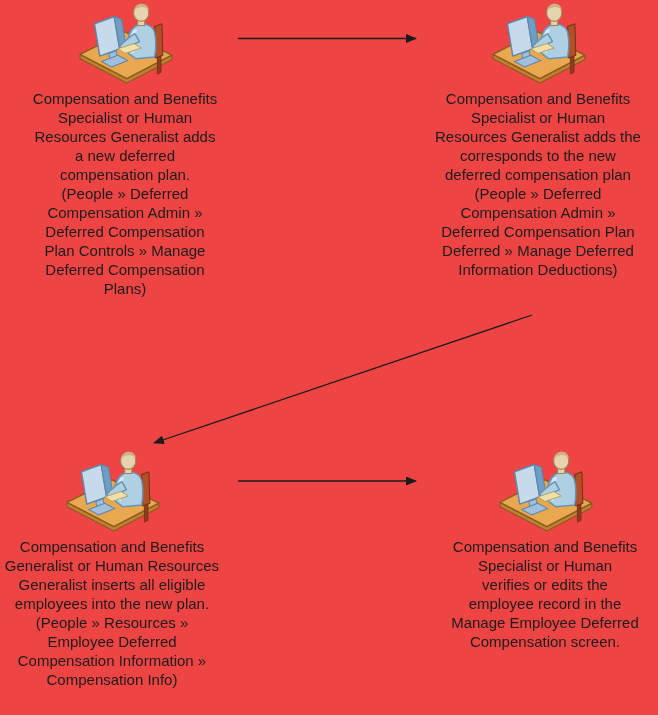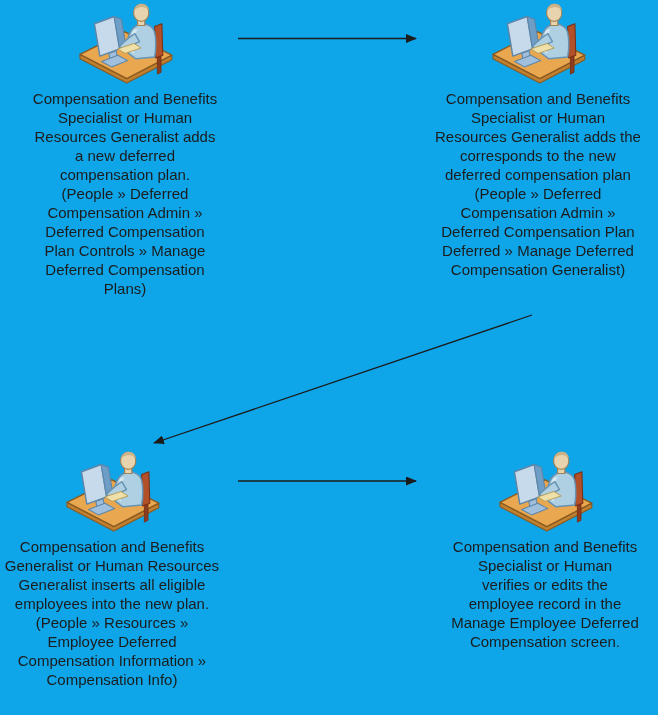--- a/index.html
+++ b/index.html
@@ -1,21 +1,21 @@
 <!DOCTYPE html>
 <html style="--ink: #1c1c1c; --desk: #e9a74f; --deskEdge: #c0802f; --monitor: #c7daeb; --monitorDark: #6e9dc6; --body: #afd0e2; --head: #e7d4ae; --chair: #b25129; --keyboard: #efdfa8; --background: #ffffff;"><head>
 <meta charset="utf-8">
 <title>Deferred Compensation Workflow Diagram</title>
 <style>
   html,body{margin:0;padding:0;background:#ffffff;}
   body{font-family:"Liberation Sans", sans-serif;}
   .canvas{
     position:relative;
     width:658px;height:715px;
-    background:#0ea5e9;
+    background:#ef4444;
     overflow:hidden;
   }
   .arrows{position:absolute;left:0;top:0;}
   .node{
     position:absolute;
     display:flex;flex-direction:column;align-items:center;
   }
   .pc-icon{flex:0 0 auto;}
   .node-text{
     margin-top:4px;
@@ -115,21 +115,21 @@
     <div class="node-text">
         <div class="line"><span>Compensation and Benefits</span></div>
         <div class="line"><span>Specialist or Human</span></div>
         <div class="line"><span>Resources Generalist adds the</span></div>
         <div class="line"><span>corresponds to the new</span></div>
         <div class="line"><span>deferred compensation plan</span></div>
         <div class="line"><span>(</span><span class="b">People</span><span> » </span><span class="b">Deferred</span></div>
         <div class="line"><span class="b">Compensation Admin</span><span> »</span></div>
         <div class="line"><span class="b">Deferred Compensation Plan</span></div>
         <div class="line"><span class="b">Deferred</span><span> » </span><span class="b">Manage Deferred</span></div>
-        <div class="line"><span class="b">Compensation Generalist</span><span>)</span></div>
+        <div class="line"><span class="b">Information Deductions</span><span>)</span></div>
       </div>
   </div>
 
   <div class="node" style="left:0px;top:450px;width:224px;">
     <svg class="pc-icon" viewBox="0 0 120 92" width="108" height="83">
         <use href="#pc-symbol"></use>
       </svg>
     <div class="node-text">
         <div class="line"><span>Compensation and Benefits</span></div>
         <div class="line"><span>Generalist or Human Resources</span></div>

